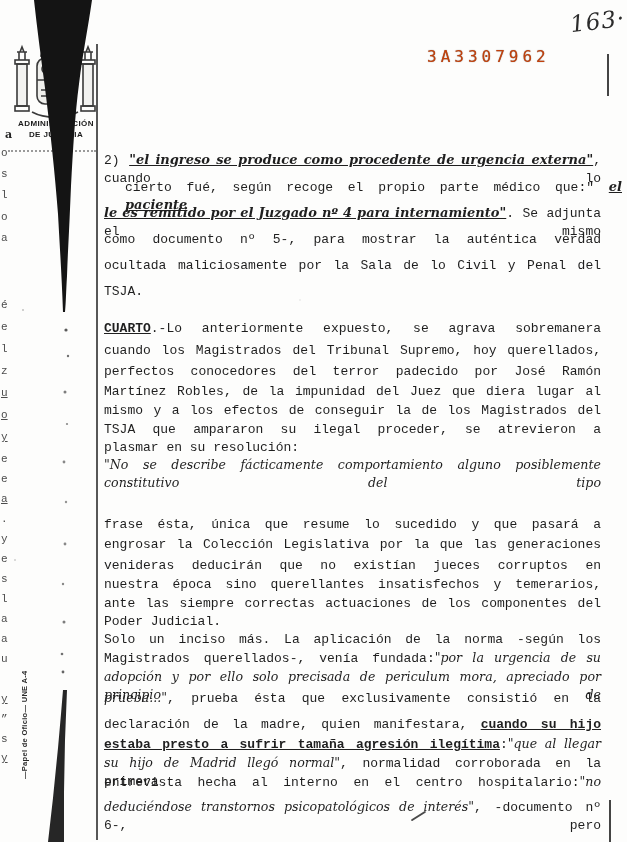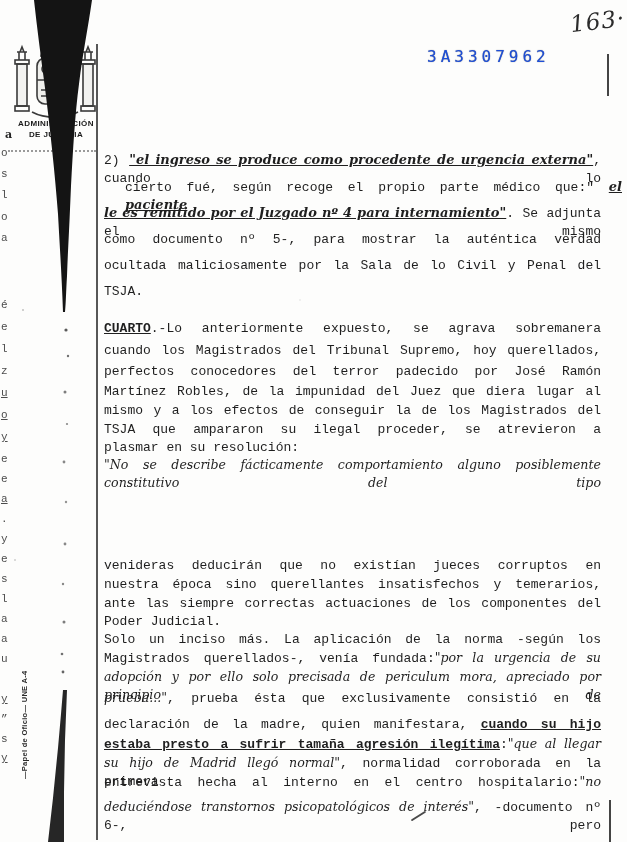--- a/index.html
+++ b/index.html
@@ -13,21 +13,21 @@
   
   .org{position:absolute;left:6px;top:118px;width:100px;text-align:center;z-index:3;
        font-family:"Liberation Sans",sans-serif;font-weight:bold;font-size:8px;
        letter-spacing:.4px;color:#1a1a1a;line-height:11px;}
   .header-divider{position:absolute;left:8px;top:150px;width:88px;border-top:2px dotted #9a9a9a;z-index:3;}
   .stray-a{position:absolute;left:5px;top:128px;font-family:"DejaVu Serif",serif;font-weight:bold;font-size:11px;color:#222;z-index:3;}
 
   .handwritten-number{position:absolute;left:570px;top:8px;font-family:"DejaVu Serif",serif;
        font-style:italic;font-size:23px;color:#2b2b2b;transform:rotate(-7deg);letter-spacing:1px;}
   .stamp{position:absolute;left:427px;top:47px;font-family:"DejaVu Sans Mono",monospace;
-       font-size:16px;letter-spacing:4px;color:#1d4ed8;text-shadow:0 0 1px #777;}
+       font-size:16px;letter-spacing:4px;color:#c2410c;text-shadow:0 0 1px #777;}
 
   .rule-main{position:absolute;left:96px;top:44px;width:1.5px;height:796px;background:#3a3a3a;opacity:.85;}
   .rule-right-top{position:absolute;left:607px;top:54px;width:2px;height:42px;background:#444;}
   .rule-right-bottom{position:absolute;left:609px;top:800px;width:2px;height:42px;background:#444;}
   .slash-mark{position:absolute;left:410px;top:815px;width:17px;height:2px;background:#4a4a4a;
        transform:rotate(-32deg);border-radius:1px;}
 
   .vertical-label{position:absolute;left:20px;top:779px;transform-origin:0 0;transform:rotate(-90deg);
        width:142px;font-family:"Liberation Sans",sans-serif;font-weight:bold;font-size:7.5px;
        letter-spacing:.3px;color:#2a2a2a;white-space:nowrap;}
@@ -132,20 +132,22 @@
       <div class="line j" style="top: 255px;"><span class="tw">ocultada maliciosamente por la Sala de lo Civil y Penal del</span></div>
       <div class="line" style="top: 281px;"><span class="tw">TSJA.</span></div>
       <div class="line j" style="top: 318px;"><span class="twu">CUARTO</span><span class="tw">.-Lo anteriormente expuesto, se agrava sobremanera</span></div>
       <div class="line j" style="top: 361px;"><span class="tw">perfectos conocedores del terror padecido por José Ramón</span></div>
       <div class="line j" style="top: 340px;"><span class="tw">cuando los Magistrados del Tribunal Supremo, hoy querellados,</span></div>
       <div class="line j" style="top: 381px;"><span class="tw">Martínez Robles, de la impunidad del Juez que diera lugar al</span></div>
       <div class="line j" style="top: 400px;"><span class="tw">mismo y a los efectos de conseguir la de los Magistrados del</span></div>
       <div class="line j" style="top: 419px;"><span class="tw">TSJA que ampararon su ilegal proceder, se atrevieron a</span></div>
       <div class="line" style="top: 437px;"><span class="tw">plasmar en su resolución:</span></div>
       <div class="line j" style="top: 455px;"><span class="it">"No se describe fácticamente comportamiento alguno posiblemente constitutivo del tipo</span></div>
+      <div class="line j" style="top: 514px;"><span class="tw">frase ésta, única que resume lo sucedido y que pasará a</span></div>
+      <div class="line j" style="top: 534px;"><span class="tw">engrosar la Colección Legislativa por la que las generaciones</span></div>
       <div class="line j" style="top: 555px;"><span class="tw">venideras deducirán que no existían jueces corruptos en</span></div>
       <div class="line j" style="top: 574px;"><span class="tw">nuestra época sino querellantes insatisfechos y temerarios,</span></div>
       <div class="line j" style="top: 593px;"><span class="tw">ante las siempre correctas actuaciones de los componentes del</span></div>
       <div class="line" style="top: 611px;"><span class="tw">Poder Judicial.</span></div>
       <div class="line j" style="top: 629px;"><span class="tw">Solo un inciso más. La aplicación de la norma -según los</span></div>
       <div class="line j" style="top: 648px;"><span class="tw">Magistrados querellados-, venía fundada:</span><span class="it">"por la urgencia de su</span></div>
       <div class="line j" style="top: 667px;"><span class="it">adopción y por ello solo precisada de periculum mora, apreciado por principio de</span></div>
       <div class="line j" style="top: 688px;"><span class="it">prueba..."</span><span class="tw">, prueba ésta que exclusivamente consistió en la</span></div>
       <div class="line j" style="top: 714px;"><span class="tw">declaración de la madre, quien manifestara, </span><span class="twu">cuando su hijo</span></div>
       <div class="line j" style="top: 734px;"><span class="twu">estaba presto a sufrir tamaña agresión ilegítima</span><span class="tw">:</span><span class="it">"que al llegar</span></div>

